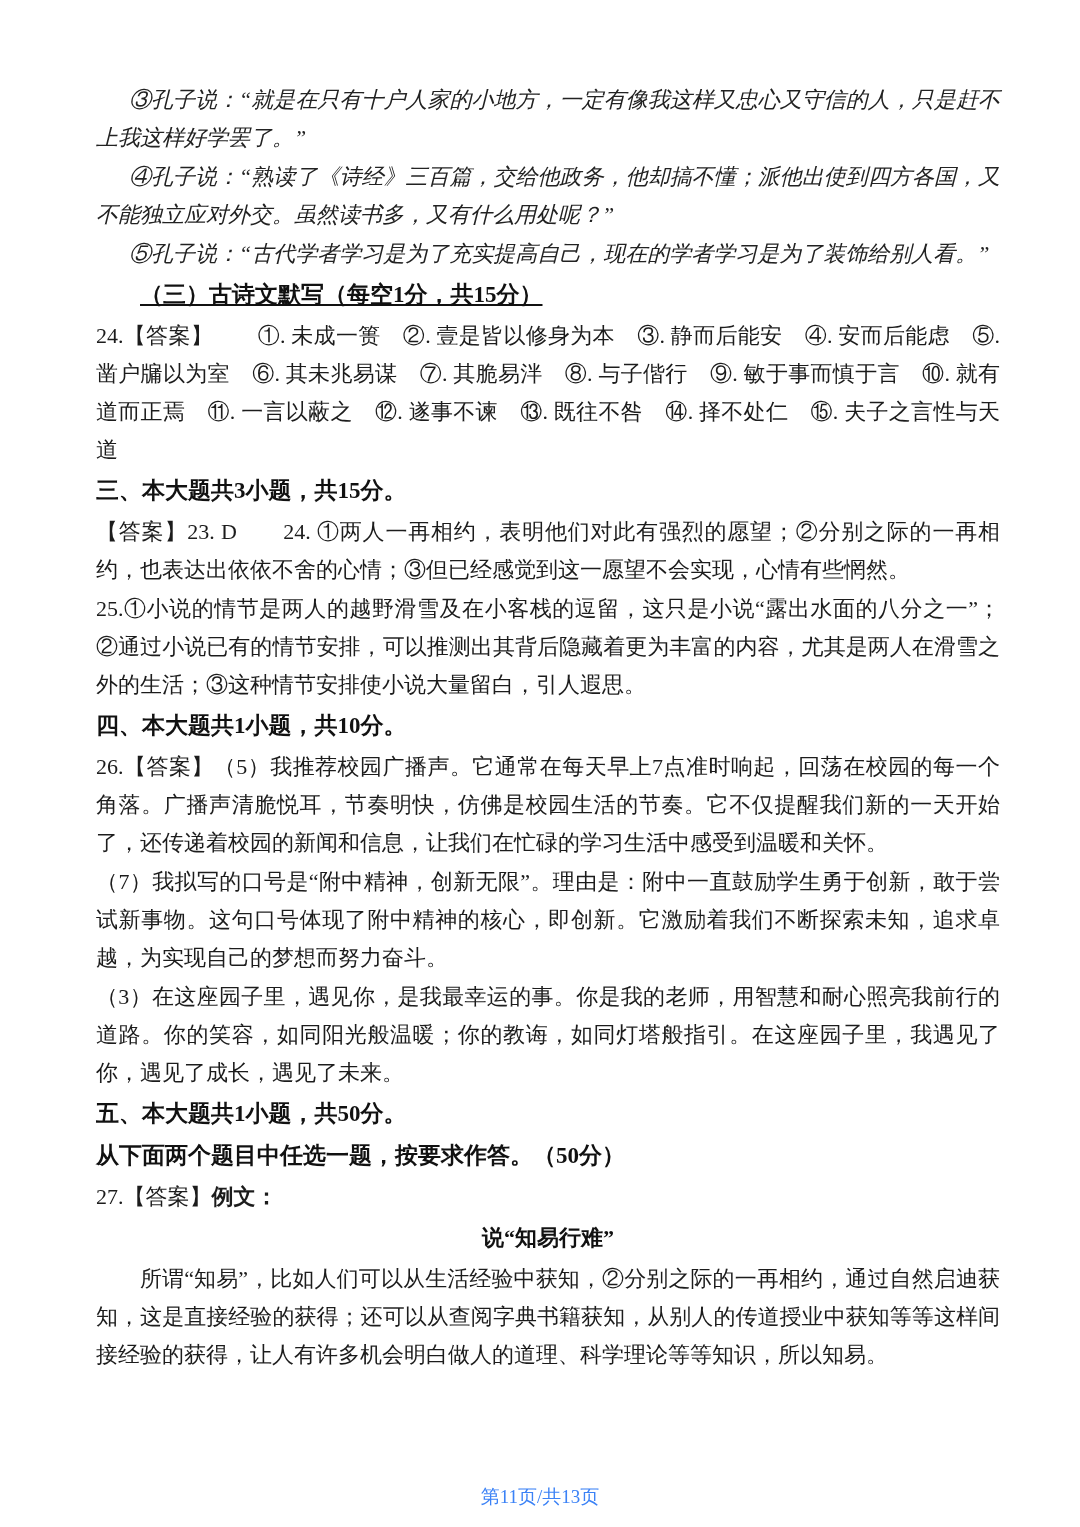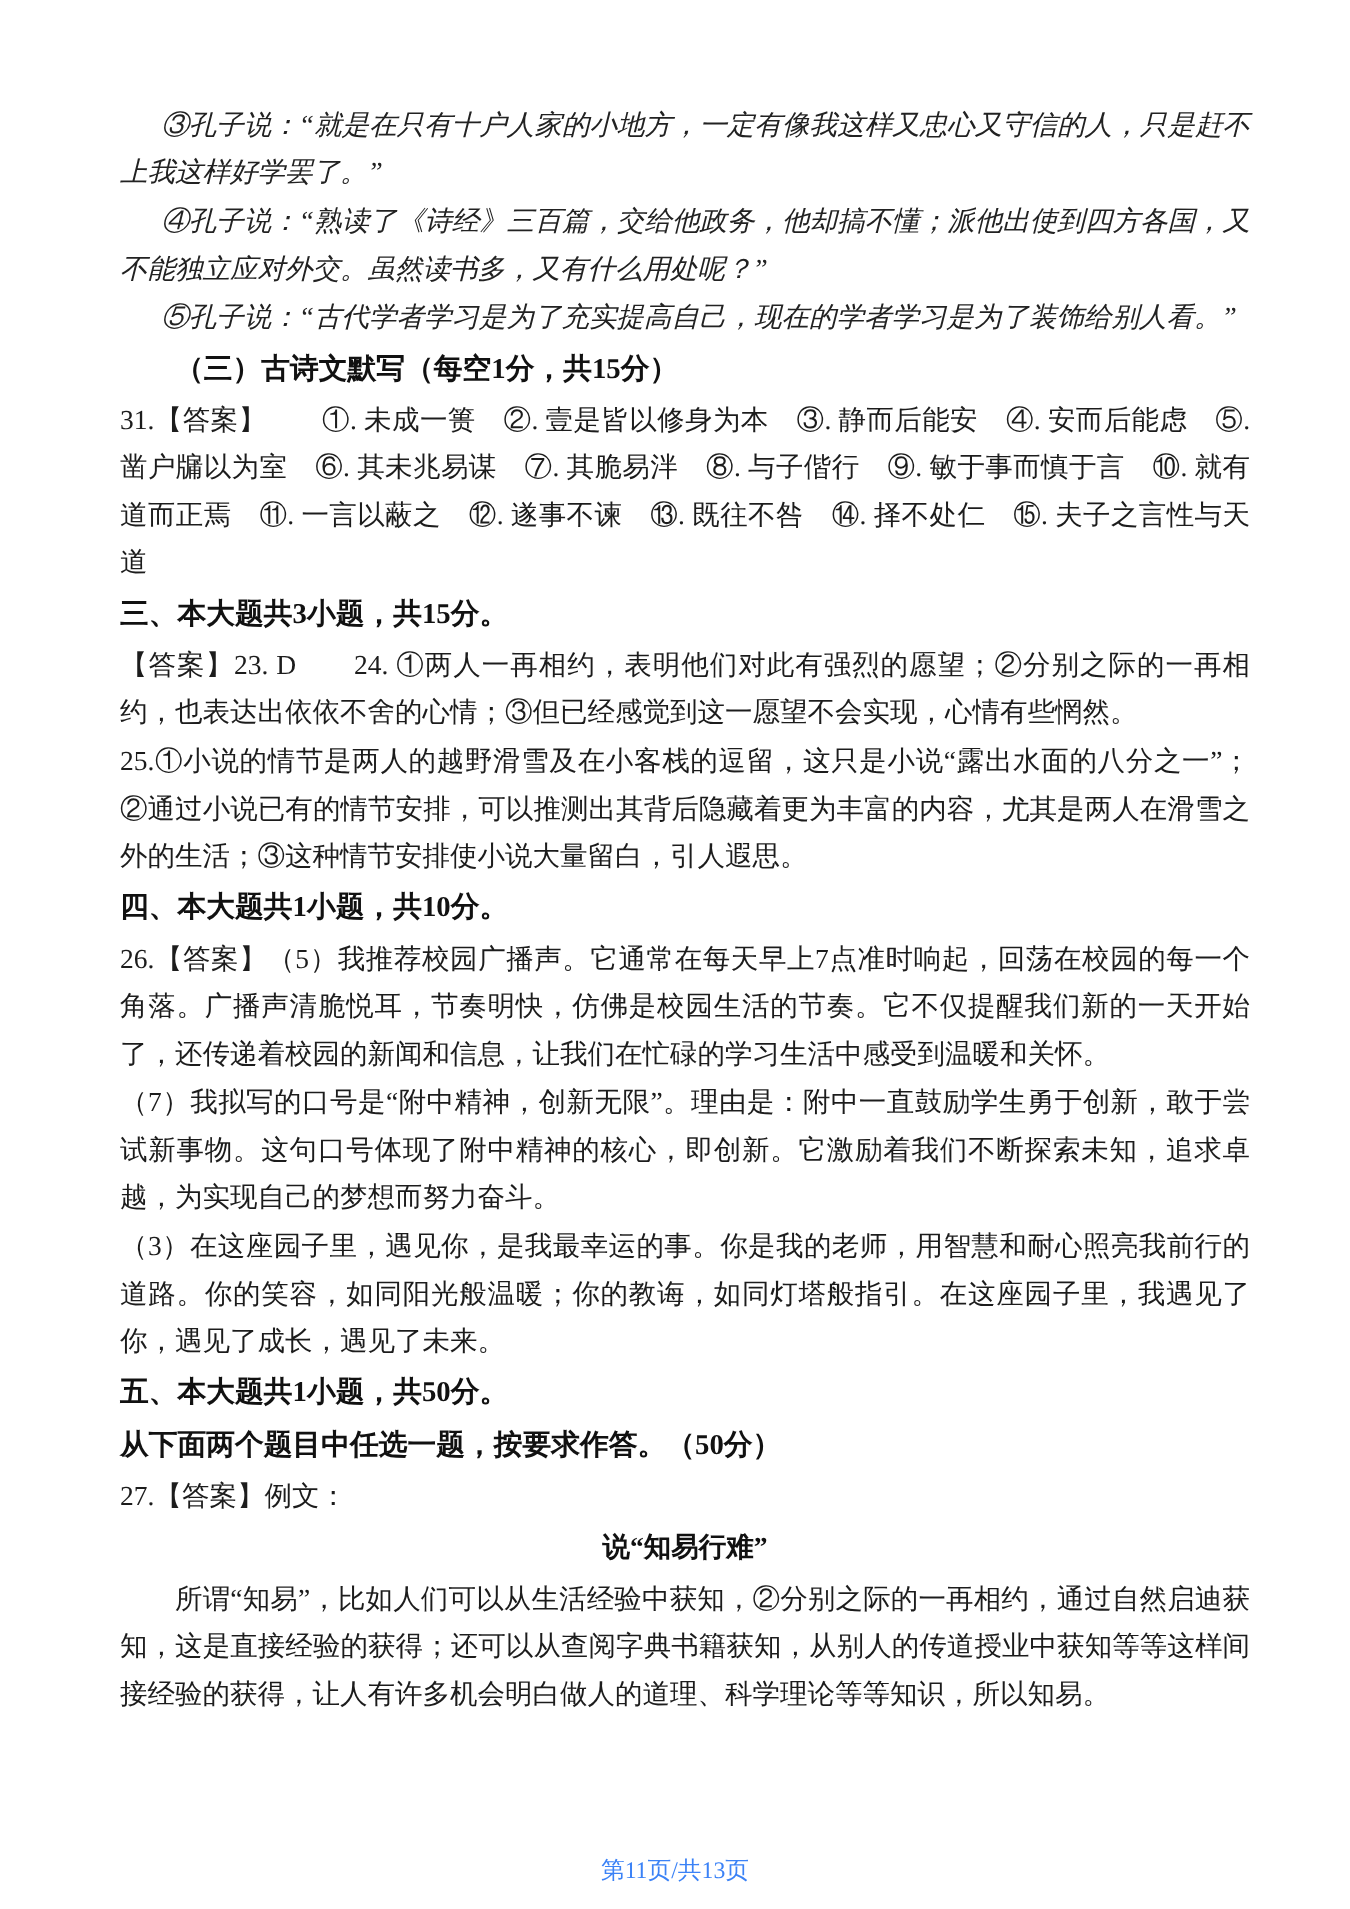--- a/index.html
+++ b/index.html
@@ -28,30 +28,30 @@
   }
   .indent2 { text-indent: 2em; }
   .heading {
     font-weight: 700;
     font-size: 23px;
     line-height: 40px;
     margin: 2px 0;
     color: #111;
     text-align: left;
   }
-  .heading-sub { margin-left: 44px; }
+  .heading-sub { margin-left: 44px; text-decoration: underline; }
   .essay-title {
     font-weight: 700;
     font-size: 22px;
     line-height: 40px;
     text-align: center;
     margin: 2px 0;
     color: #111;
   }
-  .bold-inline { font-weight: 400; }
+  .bold-inline { font-weight: 700; }
   .footer {
     position: absolute;
     top: 1486px;
     left: 0;
     width: 1080px;
     text-align: center;
     font-size: 19px;
     line-height: 22px;
     color: #3b82f6;
   }
@@ -59,21 +59,21 @@
 </head>
 <body>
 
 <div class="page">
 
   <p class="para kai">③孔子说：“就是在只有十户人家的小地方，一定有像我这样又忠心又守信的人，只是赶不上我这样好学罢了。”</p>
   <p class="para kai">④孔子说：“熟读了《诗经》三百篇，交给他政务，他却搞不懂；派他出使到四方各国，又不能独立应对外交。虽然读书多，又有什么用处呢？”</p>
   <p class="para kai">⑤孔子说：“古代学者学习是为了充实提高自己，现在的学者学习是为了装饰给别人看。”</p>
 
   <div class="heading heading-sub">（三）古诗文默写（每空1分，共15分）</div>
-  <p class="para">31.【答案】　　①. 未成一篑　②. 壹是皆以修身为本　③. 静而后能安　④. 安而后能虑　⑤. 凿户牖以为室　⑥. 其未兆易谋　⑦. 其脆易泮　⑧. 与子偕行　⑨. 敏于事而慎于言　⑩. 就有道而正焉　⑪. 一言以蔽之　⑫. 遂事不谏　⑬. 既往不咎　⑭. 择不处仁　⑮. 夫子之言性与天道</p>
+  <p class="para">24.【答案】　　①. 未成一篑　②. 壹是皆以修身为本　③. 静而后能安　④. 安而后能虑　⑤. 凿户牖以为室　⑥. 其未兆易谋　⑦. 其脆易泮　⑧. 与子偕行　⑨. 敏于事而慎于言　⑩. 就有道而正焉　⑪. 一言以蔽之　⑫. 遂事不谏　⑬. 既往不咎　⑭. 择不处仁　⑮. 夫子之言性与天道</p>
 
   <div class="heading">三、本大题共3小题，共15分。</div>
   <p class="para">【答案】23. D　　24. ①两人一再相约，表明他们对此有强烈的愿望；②分别之际的一再相约，也表达出依依不舍的心情；③但已经感觉到这一愿望不会实现，心情有些惘然。</p>
   <p class="para">25.①小说的情节是两人的越野滑雪及在小客栈的逗留，这只是小说“露出水面的八分之一”；②通过小说已有的情节安排，可以推测出其背后隐藏着更为丰富的内容，尤其是两人在滑雪之外的生活；③这种情节安排使小说大量留白，引人遐思。</p>
 
   <div class="heading">四、本大题共1小题，共10分。</div>
   <p class="para">26.【答案】（5）我推荐校园广播声。它通常在每天早上7点准时响起，回荡在校园的每一个角落。广播声清脆悦耳，节奏明快，仿佛是校园生活的节奏。它不仅提醒我们新的一天开始了，还传递着校园的新闻和信息，让我们在忙碌的学习生活中感受到温暖和关怀。</p>
   <p class="para">（7）我拟写的口号是“附中精神，创新无限”。理由是：附中一直鼓励学生勇于创新，敢于尝试新事物。这句口号体现了附中精神的核心，即创新。它激励着我们不断探索未知，追求卓越，为实现自己的梦想而努力奋斗。</p>
   <p class="para">（3）在这座园子里，遇见你，是我最幸运的事。你是我的老师，用智慧和耐心照亮我前行的道路。你的笑容，如同阳光般温暖；你的教诲，如同灯塔般指引。在这座园子里，我遇见了你，遇见了成长，遇见了未来。</p>
 

